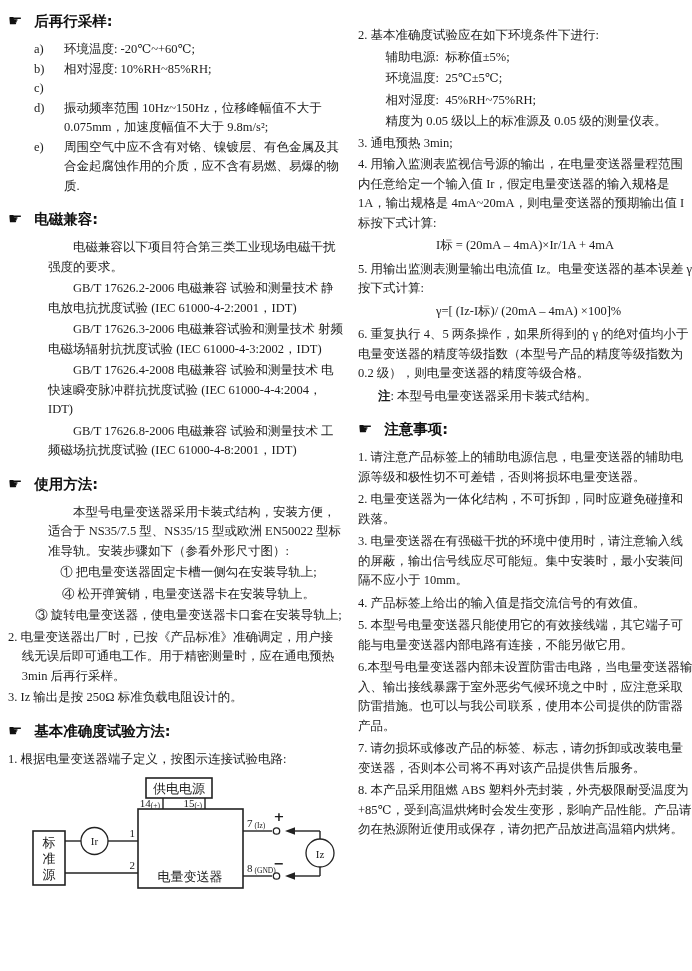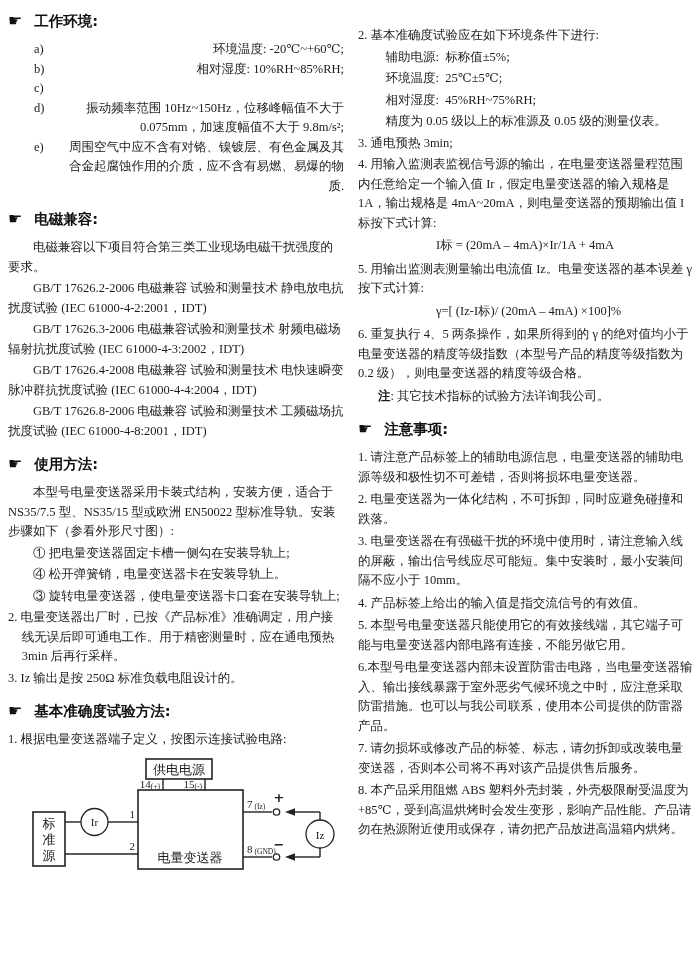--- a/index.html
+++ b/index.html
@@ -15,23 +15,23 @@
   .heading{
     display:flex;align-items:center;gap:12px;
     font-family:"DejaVu Sans","Liberation Sans",sans-serif;
     font-weight:bold;font-size:14.5px;line-height:22px;
     margin:12px 0 8px 0;color:#111;
   }
   .heading .hand{font-size:16px;line-height:22px;}
   .heading.first{margin-top:2px;}
   .abc{display:flex;padding-left:26px;}
   .abc .lab{flex:none;width:30px;}
-  .abc .txt{flex:1;text-align:right;}
-  .ind{text-indent:2em;}
-  .step{padding-left:2em;}
+  .abc .txt{flex:1;}
+  .ind{text-indent:2em;margin-left:40px;}
+  .step{padding-left:2em;text-align:center;}
   .hang{padding-left:1.1em;text-indent:-1.1em;}
   .cond{padding-left:2.2em;white-space:pre-wrap;}
   .formula{padding-left:78px;white-space:pre-wrap;margin:3px 0 4px 0;}
   .note-line{padding-left:1.6em;}
   .note-line .note-lab{font-family:"DejaVu Sans","Liberation Sans",sans-serif;font-weight:bold;}
   .nitem{margin-bottom:3px;}
   .mt-first{margin-top:18px;}
   .diagram{display:block;margin-top:6px;}
   .diagram text{fill:#1b1b1b;font-family:"Liberation Serif","DejaVu Serif",serif;}
   .diagram .wire{stroke:#222;stroke-width:1.4;fill:none;}
@@ -45,21 +45,21 @@
 </style>
 </head>
 <body>
 
 <div class="page">
 
   <div class="col">
 
     <div class="heading first">
       <span class="hand">☛</span>
-      <span>工作环境:</span>
+      <span>后再行采样:</span>
     </div>
     <div class="abc">
       <span class="lab">a)</span>
       <span class="txt">环境温度: -20℃~+60℃;</span>
     </div>
     <div class="abc">
       <span class="lab">b)</span>
       <span class="txt">相对湿度: 10%RH~85%RH;</span>
     </div>
     <div class="abc">
@@ -161,21 +161,21 @@
     <p class="cond">环境温度:  25℃±5℃;</p>
     <p class="cond">相对湿度:  45%RH~75%RH;</p>
     <p class="cond">精度为 0.05 级以上的标准源及 0.05 级的测量仪表。</p>
     <p>3. 通电预热 3min;</p>
     <p>4. 用输入监测表监视信号源的输出，在电量变送器量程范围内任意给定一个输入值 Ir，假定电量变送器的输入规格是 1A，输出规格是 4mA~20mA，则电量变送器的预期输出值 I 标按下式计算:</p>
     <p class="formula">I标 = (20mA – 4mA)×Ir/1A + 4mA</p>
     <p>5. 用输出监测表测量输出电流值 Iz。电量变送器的基本误差 γ 按下式计算:</p>
     <p class="formula">γ=[ (Iz-I标)/ (20mA – 4mA) ×100]%</p>
     <p>6. 重复执行 4、5 两条操作，如果所得到的 γ 的绝对值均小于电量变送器的精度等级指数（本型号产品的精度等级指数为 0.2 级），则电量变送器的精度等级合格。</p>
     <p class="note-line">
-      <b class="note-lab">注</b><span>: 其它技术指标的试验方法详询我公司。</span>
+      <b class="note-lab">注</b><span>: 本型号电量变送器采用卡装式结构。</span>
     </p>
 
     <div class="heading">
       <span class="hand">☛</span>
       <span>注意事项:</span>
     </div>
     <p class="nitem">1. 请注意产品标签上的辅助电源信息，电量变送器的辅助电源等级和极性切不可差错，否则将损坏电量变送器。</p>
     <p class="nitem">2. 电量变送器为一体化结构，不可拆卸，同时应避免碰撞和跌落。</p>
     <p class="nitem">3. 电量变送器在有强磁干扰的环境中使用时，请注意输入线的屏蔽，输出信号线应尽可能短。集中安装时，最小安装间隔不应小于 10mm。</p>
     <p class="nitem">4. 产品标签上给出的输入值是指交流信号的有效值。</p>

